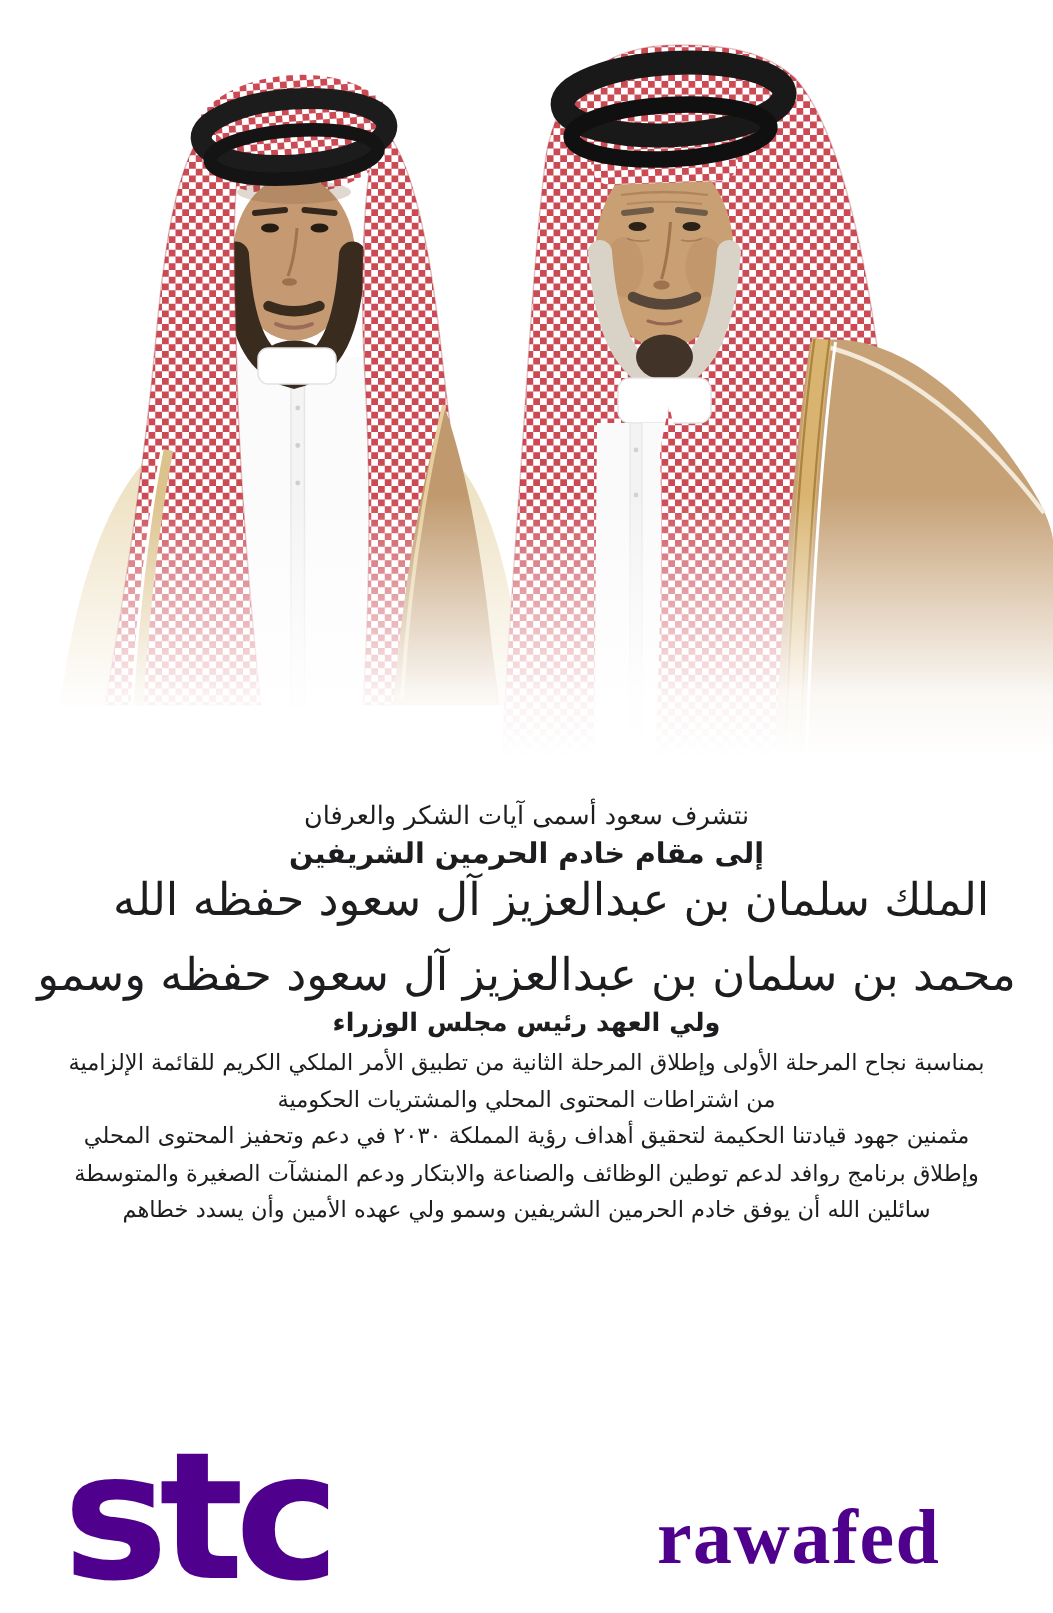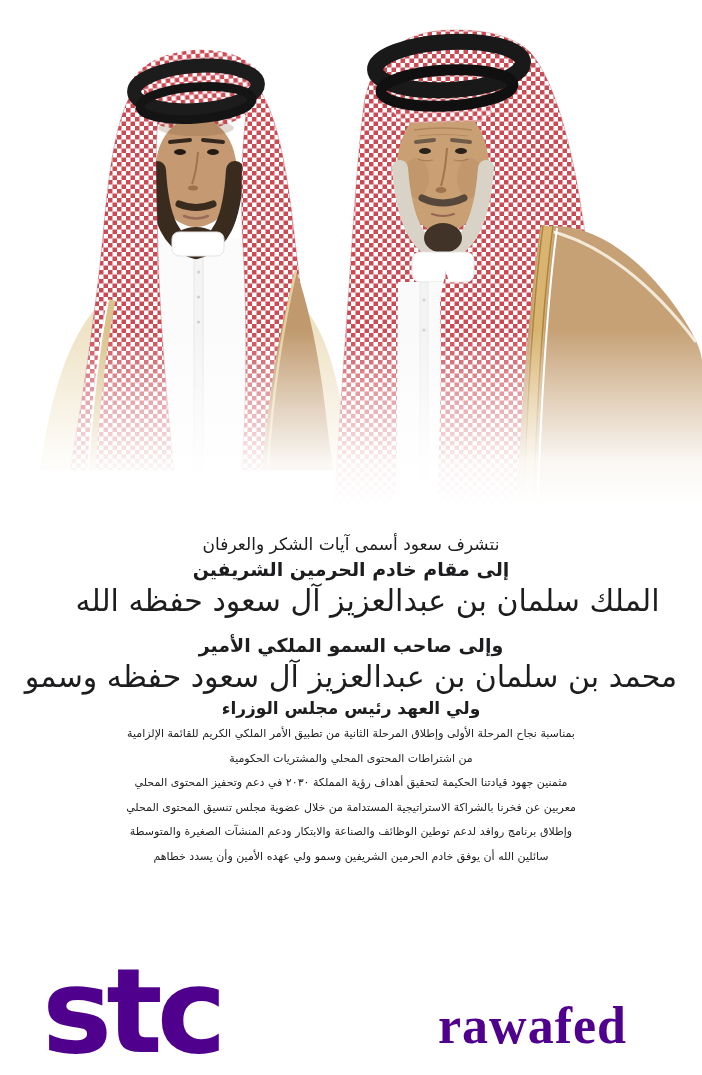--- a/index.html
+++ b/index.html
@@ -19,21 +19,21 @@
   
   .tribute{
     position:absolute;left:0;top:532px;width:702px;text-align:center;
     direction:rtl;color:#1d1d1f;
   }
   .t-opening{font-size:17px;line-height:24px;}
   .t-intro{font-size:19px;font-weight:bold;line-height:26px;}
   .t-name{font-size:30px;line-height:38px;}
   .t-name-king{margin-bottom:12px;margin-left:33px;}
   .t-sub{font-size:17px;font-weight:bold;line-height:24px;margin-bottom:2px;}
-  .t-body{font-size:11px;line-height:24.5px;}
+  .t-body{font-size:15px;line-height:24.5px;}
   
   .stc-logo{position:absolute;left:40px;top:960px;width:196px;height:108px;text-align:center;}
   .rawafed-logo{
     position:absolute;left:438px;top:1000px;font-size:52px;font-weight:bold;
     letter-spacing:1px;line-height:1;color:#4F008C;
     font-family:Liberation Serif, serif;
   }
 </style>
 </head>
 <body>
@@ -146,27 +146,25 @@
         </g>
       </g>
     </svg>
     <div class="photo-fade"></div>
   </div>
 
   <div class="tribute">
     <div class="t-opening">نتشرف سعود أسمى آيات الشكر والعرفان</div>
     <div class="t-intro">إلى مقام خادم الحرمين الشريفين</div>
     <div class="t-name t-name-king">الملك سلمان بن عبدالعزيز آل سعود حفظه الله</div>
-    <div class="t-intro">وإلى صاحب السمو الملكي الأمير</div>
     <div class="t-name">محمد بن سلمان بن عبدالعزيز آل سعود حفظه وسمو</div>
     <div class="t-sub">ولي العهد رئيس مجلس الوزراء</div>
     <div class="t-body">بمناسبة نجاح المرحلة الأولى وإطلاق المرحلة الثانية من تطبيق الأمر الملكي الكريم للقائمة الإلزامية</div>
     <div class="t-body">من اشتراطات المحتوى المحلي والمشتريات الحكومية</div>
     <div class="t-body">مثمنين جهود قيادتنا الحكيمة لتحقيق أهداف رؤية المملكة ٢٠٣٠ في دعم وتحفيز المحتوى المحلي</div>
-    <div class="t-body">معربين عن فخرنا بالشراكة الاستراتيجية المستدامة من خلال عضوية مجلس تنسيق المحتوى المحلي</div>
     <div class="t-body">وإطلاق برنامج روافد لدعم توطين الوظائف والصناعة والابتكار ودعم المنشآت الصغيرة والمتوسطة</div>
     <div class="t-body">سائلين الله أن يوفق خادم الحرمين الشريفين وسمو ولي عهده الأمين وأن يسدد خطاهم</div>
   </div>
 
   <div class="stc-logo">
     <svg width="196" height="108" viewBox="0 0 196 108">
       <text x="2" y="92" font-family="DejaVu Sans, sans-serif" font-size="118" font-weight="bold" fill="#4F008C" letter-spacing="-6">stc</text>
     </svg>
   </div>
   <div class="rawafed-logo">rawafed</div>

